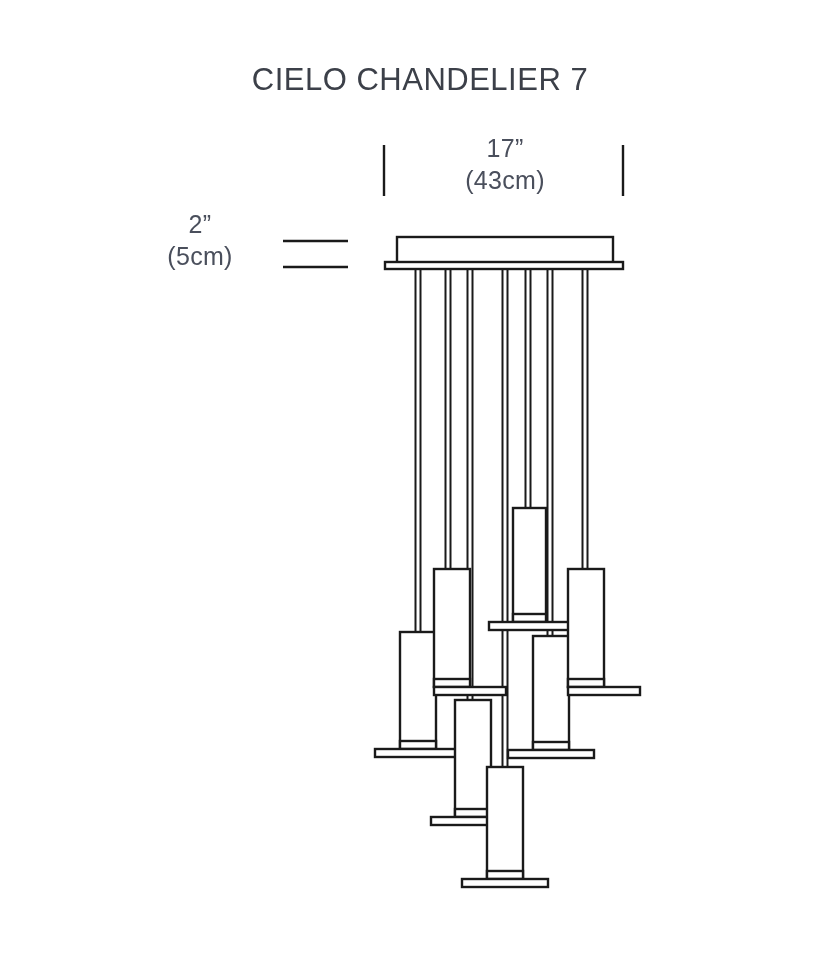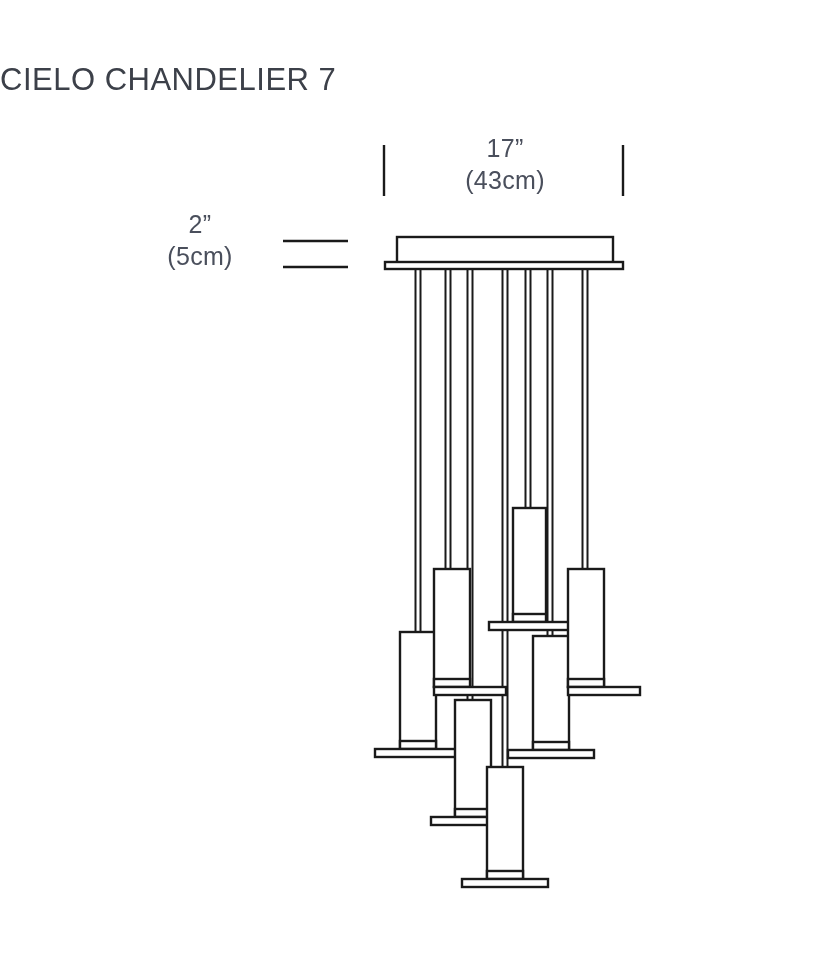--- a/index.html
+++ b/index.html
@@ -19,21 +19,21 @@
     position: relative;
     width: 840px;
     height: 960px;
     background: #ffffff;
   }
   #product-title {
     position: absolute;
     left: 0;
     top: 62px;
     width: 840px;
-    text-align: left;
+    text-align: center;
     font-size: 31px;
     letter-spacing: 0.5px;
     font-weight: 400;
     color: #3c4049;
     white-space: pre;
   }
   .dim-label {
     position: absolute;
     font-size: 25px;
     font-weight: 400;

